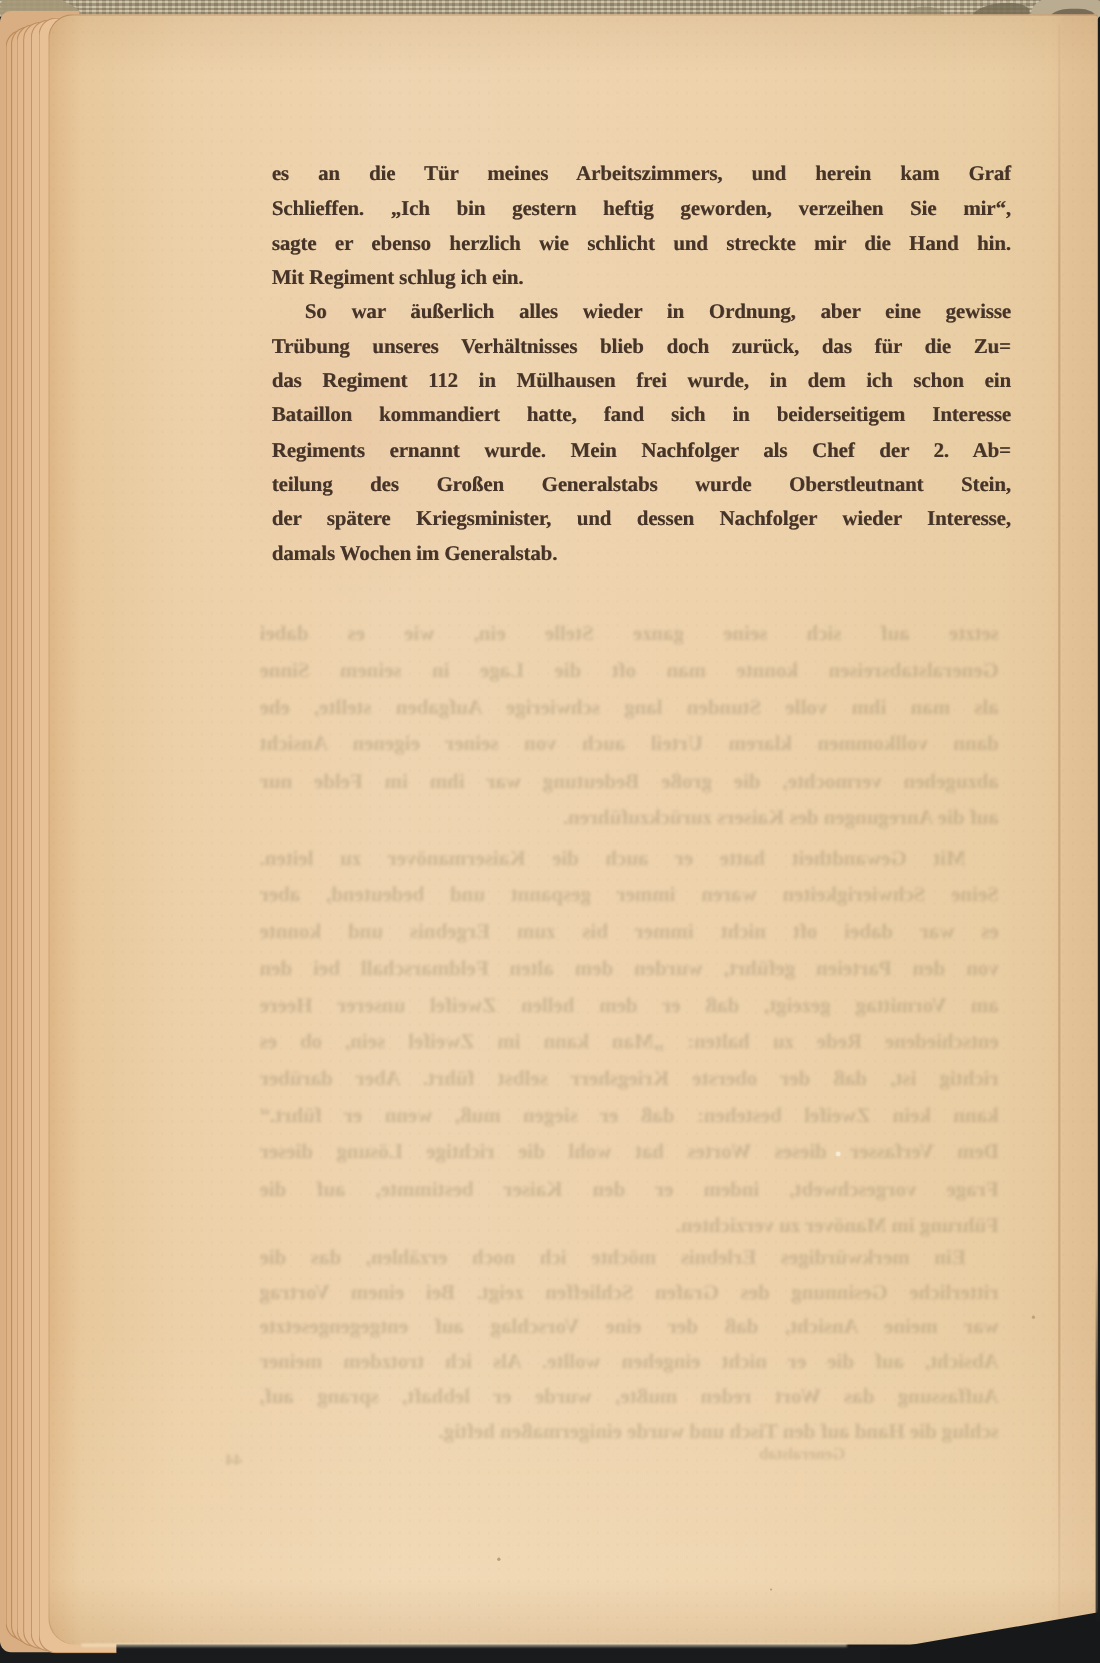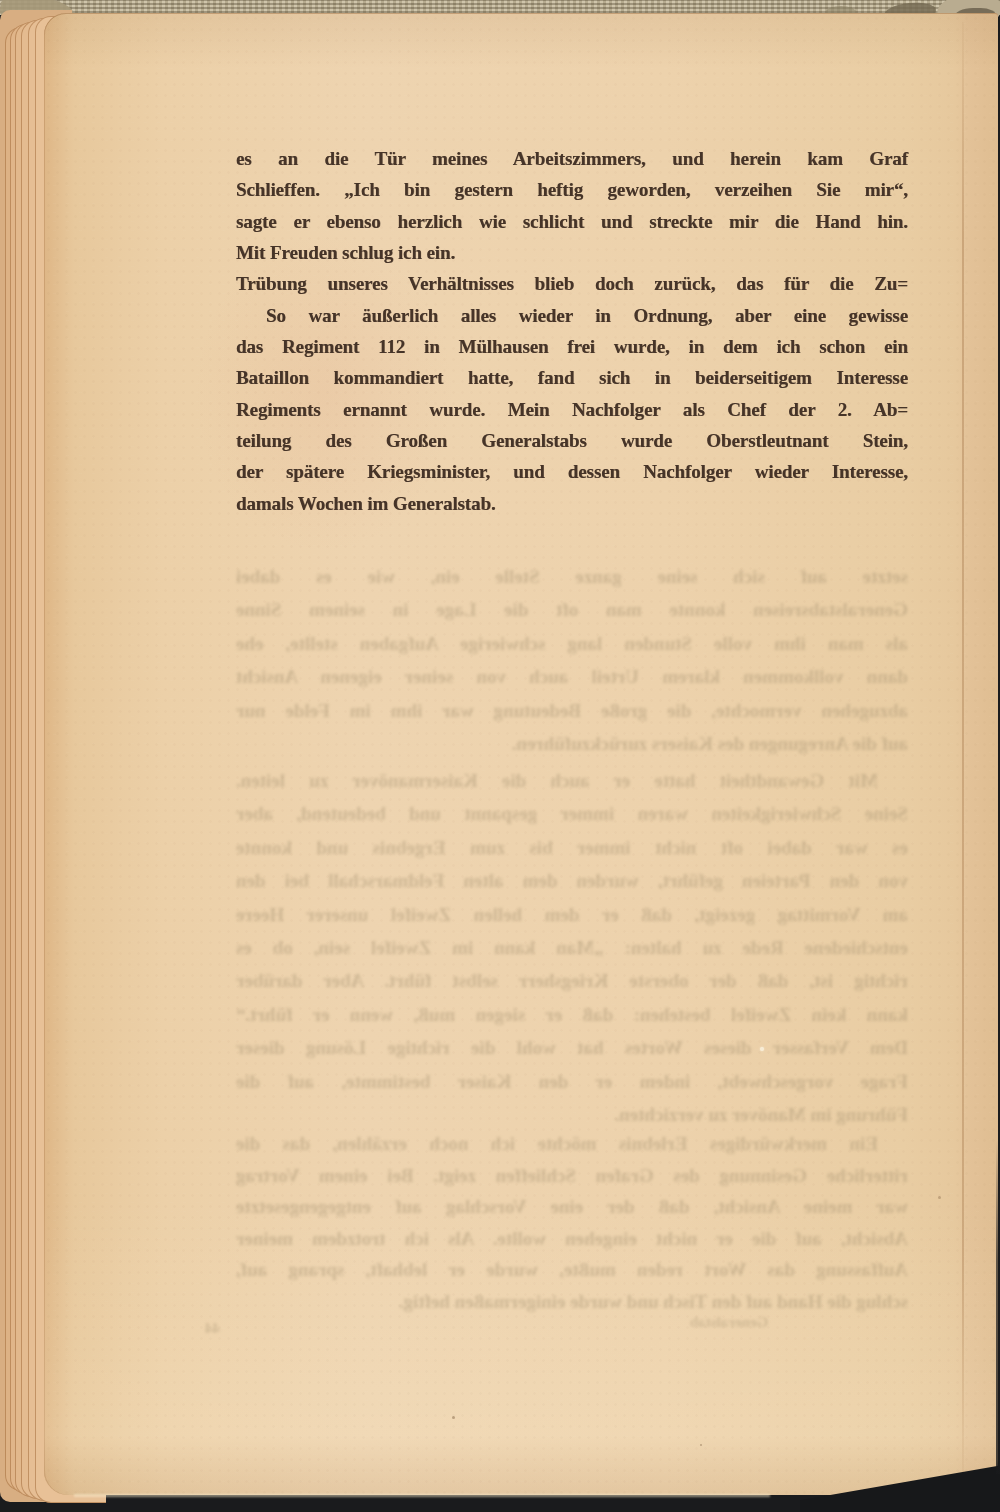--- a/index.html
+++ b/index.html
@@ -87,21 +87,21 @@
     background:#17181a;
     clip-path:polygon(0 79%,100% 17%,100% 100%,0 100%);
   }
   .right-sliver{
     position:absolute;right:0;top:1140px;bottom:38px;width:4px;
     background:linear-gradient(180deg,rgba(25,26,28,0),rgba(25,26,28,.65) 120px,rgba(25,26,28,.8));
   }
 
   
   .text-block{
-    position:absolute;left:236px;top:143px;width:672px;
+    position:absolute;left:247px;top:143px;width:672px;
     font-size:19px;line-height:31.35px;font-weight:700;
     color:#463428;
     text-shadow:0.4px 0 0 rgba(70,52,40,.55);
     letter-spacing:-0.1px;
   }
   .line{text-align:justify;text-align-last:justify;white-space:normal;}
   .line.last{text-align-last:left;}
   .line.indent{padding-left:30px;}
 
   
@@ -187,23 +187,23 @@
       <div class="line">Auffassung das Wort reden mußte, wurde er lebhaft, sprang auf,</div>
       <div class="line last">schlug die Hand auf den Tisch und wurde einigermaßen heftig.</div>
     </div>
   <div class="st-f st-f1">44</div>
   <div class="st-f st-f2">Generalstab</div>
 
   <div class="text-block" id="text-block">
       <div class="line">es an die Tür meines Arbeitszimmers, und herein kam Graf</div>
       <div class="line">Schlieffen. „Ich bin gestern heftig geworden, verzeihen Sie mir“,</div>
       <div class="line">sagte er ebenso herzlich wie schlicht und streckte mir die Hand hin.</div>
-      <div class="line last">Mit Freuden schlug ich ein.</div>
+      <div class="line last">Mit Regiment schlug ich ein.</div>
+      <div class="line indent">So war äußerlich alles wieder in Ordnung, aber eine gewisse</div>
       <div class="line">Trübung unseres Verhältnisses blieb doch zurück, das für die Zu=</div>
-      <div class="line indent">So war äußerlich alles wieder in Ordnung, aber eine gewisse</div>
       <div class="line">das Regiment 112 in Mülhausen frei wurde, in dem ich schon ein</div>
       <div class="line">Bataillon kommandiert hatte, fand sich in beiderseitigem Interesse</div>
       <div class="line">Regiments ernannt wurde. Mein Nachfolger als Chef der 2. Ab=</div>
       <div class="line">teilung des Großen Generalstabs wurde Oberstleutnant Stein,</div>
       <div class="line">der spätere Kriegsminister, und dessen Nachfolger wieder Interesse,</div>
       <div class="line last">damals Wochen im Generalstab.</div>
     </div>
 
   <div class="speck sp1"></div>
   <div class="speck sp2"></div>

